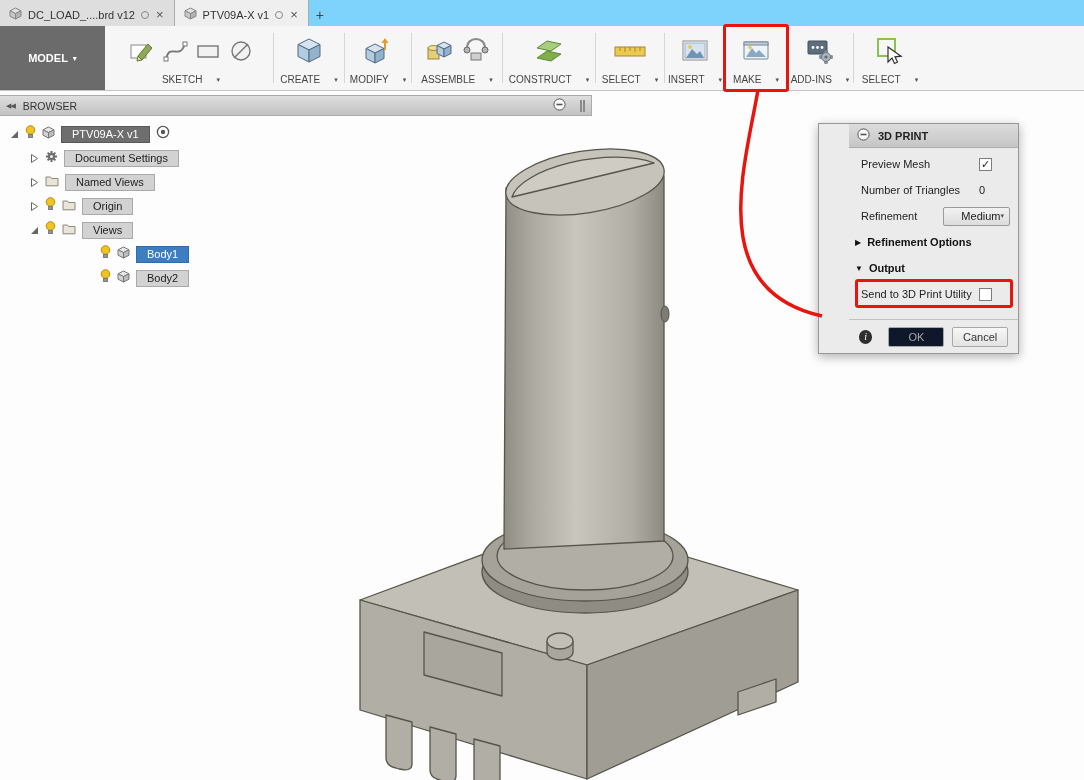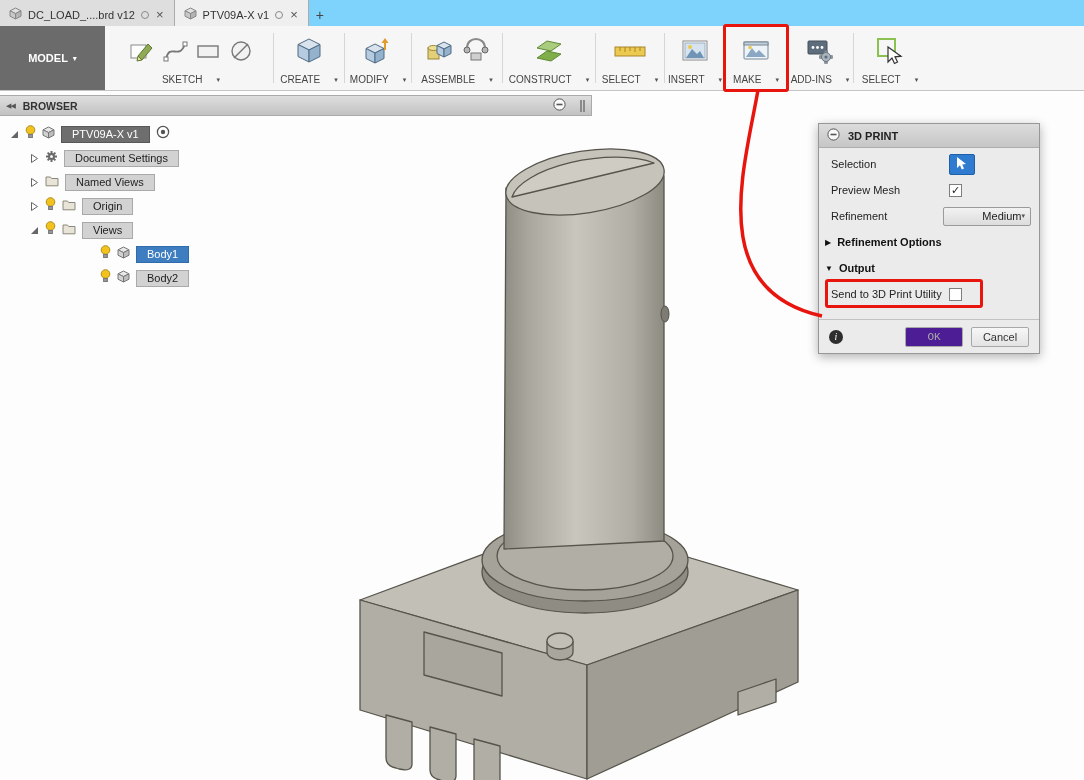--- a/index.html
+++ b/index.html
@@ -40,33 +40,33 @@
   
   .canvas { position:absolute; top:92px; left:0; right:0; bottom:0; background:#fdfdfd; }
   .viewport { position:absolute; top:0; left:0; }
 
   
   .browser { position:absolute; top:95px; left:0; width:592px; }
   .browser-header { height:21px; background:linear-gradient(#dedede,#c2c2c2); border:1px solid #aaa;
                     border-left:none; display:flex; align-items:center; gap:8px; padding:0 6px;
                     font-size:10.5px; color:#333; }
   .collapse-arrows { font-size:7px; color:#555; letter-spacing:-1px; }
-  .browser-title { flex:0 0 auto;font-weight:bold; }
+  .browser-title { flex:0 0 auto; }
   .bh-spacer { flex:1; }
   .grip { width:5px; height:12px; border-left:2px solid #8a8a8a; border-right:2px solid #8a8a8a; margin-left:6px; }
   .tree { padding-top:6px; display:flex; flex-direction:column; }
   .tree-row { height:24px; display:flex; align-items:center; gap:6px; }
   .pl-root{padding-left:10px} .pl-1{padding-left:30px} .pl-2{padding-left:100px}
   .chip { background:#d2d2d2; border:1px solid #a9a9a9; padding:1px 10px 2px; font-size:11px; color:#222; }
   .chip.root { background:#6e6e6e; border-color:#585858; color:#fff; }
   .chip.sel-blue { background:#3f7dc1; border-color:#2f6cae; color:#fff; }
 
   
-  .dialog { position:absolute; left:818px; top:123px; width:222px; background:#ebebeb;
-            border:1px solid #979797; box-shadow:0 3px 10px rgba(0,0,0,.3); z-index:20; }
+  .dialog { position:absolute; left:818px; top:123px; width:201px; background:#ebebeb;
+            border:1px solid #979797; box-shadow:0 3px 10px rgba(0,0,0,.3); z-index:20;padding-left:30px; }
   .dialog-title { height:24px; background:linear-gradient(#dcdcdc,#c6c6c6); border-bottom:1px solid #aeaeae;
                   display:flex; align-items:center; gap:8px; padding:0 8px; font-size:11px;
                   font-weight:bold; color:#222; }
   .dialog-body { padding-top:3px; }
   .prop-row { height:26px; display:flex; align-items:center; padding:0 8px 0 12px; position:relative; }
   .prop-label { width:118px; font-size:11px; color:#222; }
   .section-row { height:26px; display:flex; align-items:center; gap:6px; padding:0 8px 0 6px;
                  font-size:11px; font-weight:bold; color:#111; }
   .sec-arrow { font-size:8px; }
   .sel-btn { width:26px; height:21px; background:#2f7bd0; border:1px solid #1d5fa8; border-radius:2px;
@@ -80,21 +80,21 @@
   .send-highlight { position:absolute; left:6px; top:-2px; width:158px; height:29px;
                     border:3px solid #e8150f; border-radius:3px; pointer-events:none; }
   .dialog-footer { margin-top:12px; border-top:1px solid #c2c2c2; height:34px; display:flex;
                    align-items:center; padding:0 10px; gap:8px; }
   .info-icon { width:14px; height:14px; border-radius:50%; background:#2e2e2e; color:#fff;
                font-size:10px; font-style:italic; font-family:"Liberation Serif",serif;
                display:flex; align-items:center; justify-content:center; }
   .f-spacer { flex:1; }
   .btn { width:58px; height:20px; font-size:11px; display:flex; align-items:center; justify-content:center;
          border:1px solid #a8a8a8; background:linear-gradient(#f7f7f7,#e3e3e3); color:#333; border-radius:2px; }
-  .btn.disabled { color:#a8a8a8; background:#4c1d95;font-family:Liberation Mono, monospace; }
+  .btn.disabled { color:#a8a8a8; background:#0f172a; }
 
   
   .annotation { position:absolute; inset:0; z-index:60; pointer-events:none; }
 </style>
 </head>
 <body>
 
 <div class="app">
 
   <div class="tabbar">
@@ -473,34 +473,30 @@
   <div class="dialog">
     <div class="dialog-title">
       <span><svg width="13" height="13">
             <circle cx="6.5" cy="6.5" r="5.6" fill="#fafafa" stroke="#555"></circle>
             <line x1="3.5" y1="6.5" x2="9.5" y2="6.5" stroke="#555" stroke-width="1.6"></line>
           </svg></span>
       <span>3D PRINT</span>
     </div>
 
     <div class="dialog-body">
-      <div class="prop-row">
-        <span class="prop-label">Selection</span>
-        <span class="sel-btn">
-            <svg width="12" height="14" viewBox="0 0 12 14">
-              <path d="M1,0 L1,11 L4,8.2 L5.8,12.4 L8,11.4 L6.2,7.4 L10,7 Z" fill="#fff"></path>
-            </svg>
-          </span>
-      </div>
 
       <div class="prop-row">
         <span class="prop-label">Preview Mesh</span>
         <span class="checkbox">✓</span>
       </div>
 
+      <div class="prop-row">
+        <span class="prop-label">Number of Triangles</span>
+        <span class="value-text">0</span>
+      </div>
 
       <div class="prop-row">
         <span class="prop-label">Refinement</span>
         <span class="select-box">
           <span>Medium</span>
           <span class="dd-arrow">▾</span>
         </span>
       </div>
 
       <div class="section-row">

